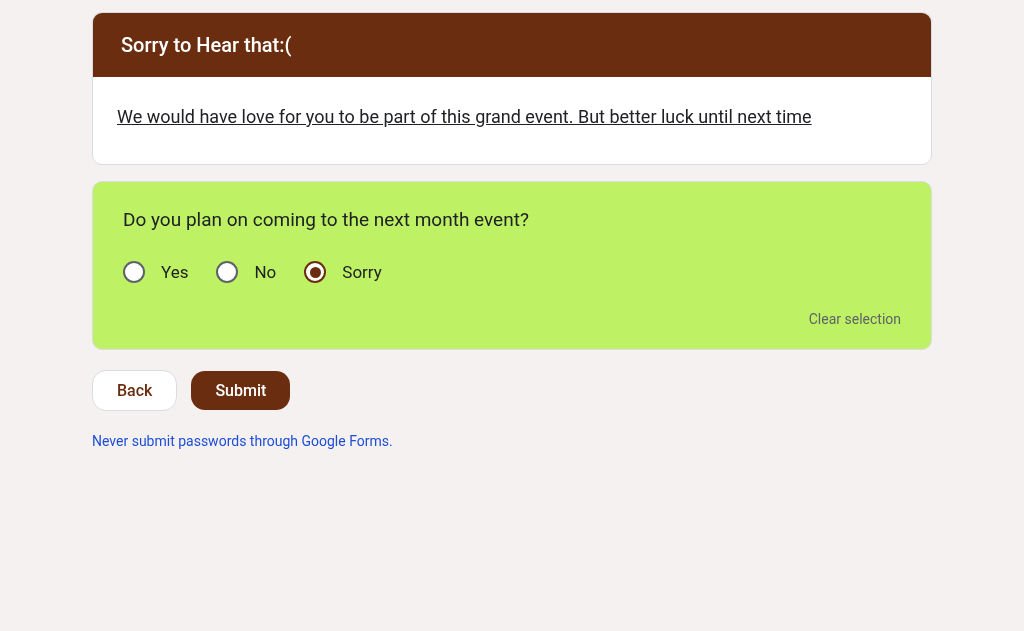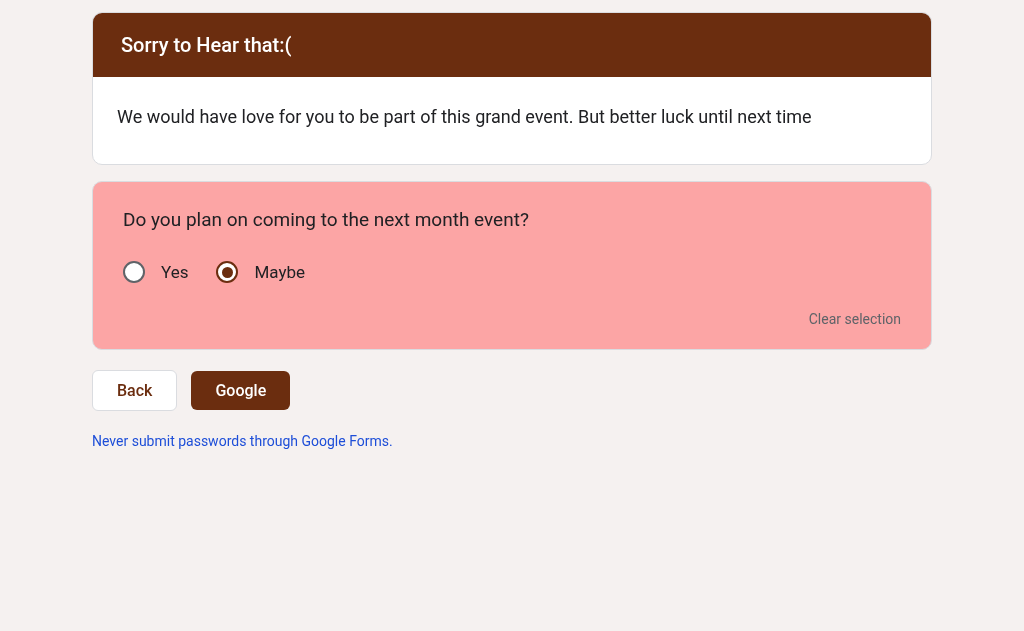--- a/index.html
+++ b/index.html
@@ -31,23 +31,24 @@
       color: #fff;
       padding: 20px 28px 20px 28px;
       font-size: 20px;
       font-weight: 500;
     }
     .header-description {
       padding: 26px 24px 34px 24px;
       font-size: 18px;
       color: #202124;
       line-height: 1.5;
+      text-decoration: underline;
     }
     .question-card {
-      background: #fca5a5;
+      background: #bef264;
       border-radius: 10px;
       border: 1px solid #dadce0;
       padding: 26px 30px 22px 30px;
       margin-bottom: 20px;
     }
     .question-title {
       font-size: 19px;
       color: #202124;
       margin-bottom: 30px;
       font-weight: 400;
@@ -99,21 +100,21 @@
       cursor: pointer;
     }
     .button-row {
       display: flex;
       gap: 14px;
       align-items: center;
       margin-bottom: 22px;
     }
     .btn {
       padding: 10px 24px;
-      border-radius: 6px;
+      border-radius: 14px;
       font-size: 16px;
       font-weight: 500;
       cursor: pointer;
       border: none;
       font-family: inherit;
     }
     .btn-back {
       background: #fff;
       color: #6b2d0f;
       border: 1px solid #dadce0;
@@ -137,28 +138,32 @@
   </div>
 
   <div class="question-card">
     <div class="question-title">Do you plan on coming to the next month event?</div>
     <div class="radio-group">
       <div class="radio-option">
         <span class="radio-circle"></span>
         <span class="radio-label">Yes</span>
       </div>
       <div class="radio-option">
+        <span class="radio-circle"></span>
+        <span class="radio-label">No</span>
+      </div>
+      <div class="radio-option">
         <span class="radio-circle selected">
             <span class="radio-inner"></span>
           </span>
-        <span class="radio-label">Maybe</span>
+        <span class="radio-label">Sorry</span>
       </div>
     </div>
     <div class="clear-selection">Clear selection</div>
   </div>
 
   <div class="button-row">
     <button class="btn btn-back">Back</button>
-    <button class="btn btn-submit">Google</button>
+    <button class="btn btn-submit">Submit</button>
   </div>
 
   <div class="footer-warning">Never submit passwords through Google Forms.</div>
 </div>
 
 </body></html>

